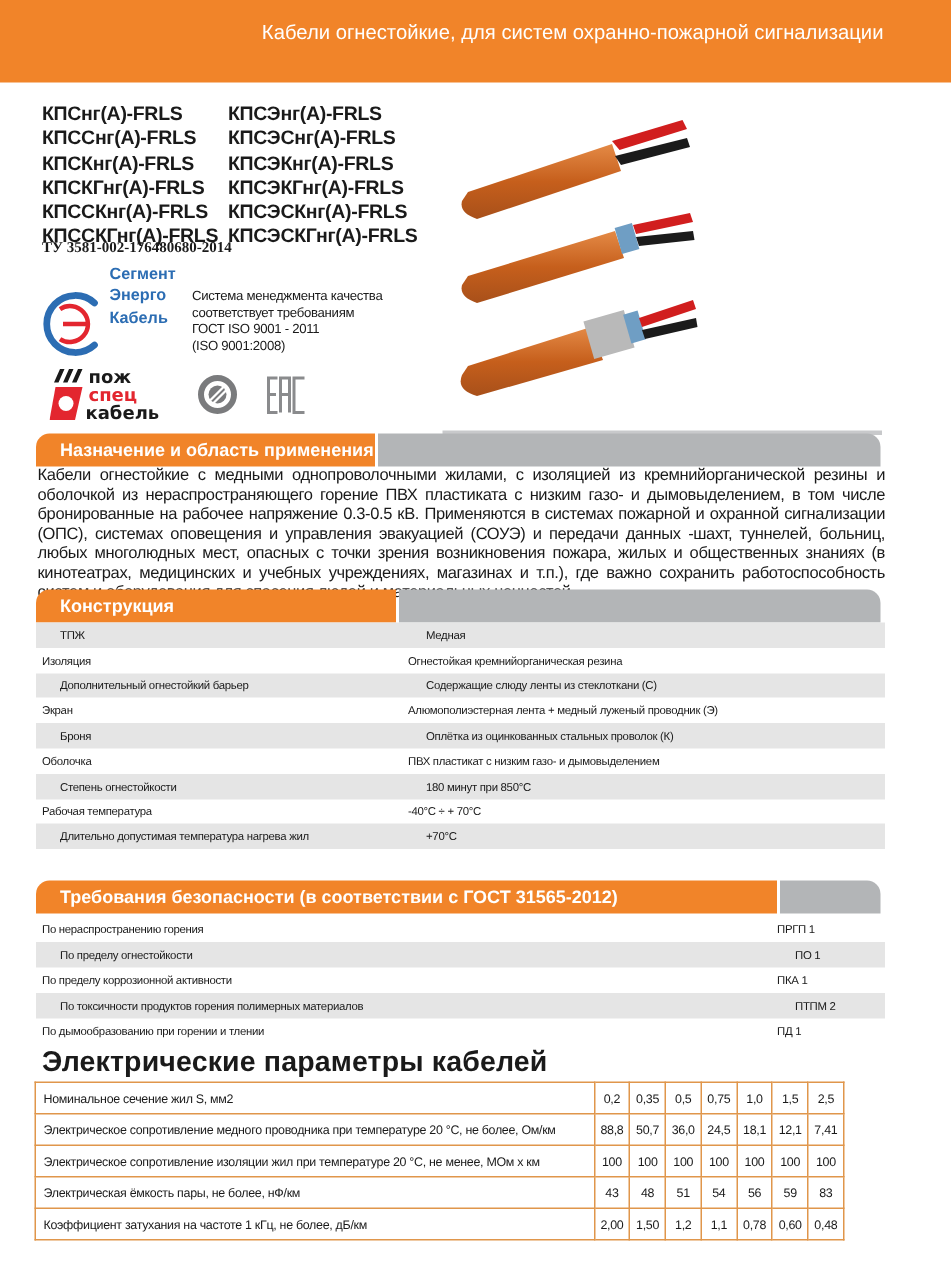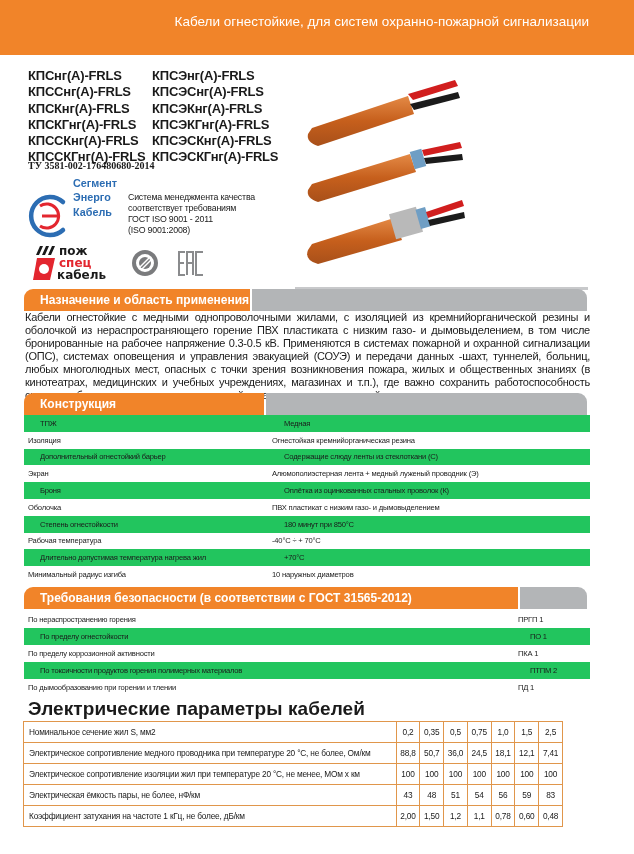--- a/index.html
+++ b/index.html
@@ -25,21 +25,21 @@
   .hr-under-cables { position: absolute; left: 295px; top: 287px; width: 293px; height: 3px; background: #c8c9cb; }
 
   .sec-head { position: absolute; left: 24px; width: 563px; height: 22px; display: flex; }
   .sec-head .orange { background: #f18429; color: #ffffff; font-weight: bold; font-size: 12px; padding: 4px 0 0 16px; border-radius: 9px 0 0 0; white-space: nowrap; }
   .sec-head .gray { flex: 1; background: #b3b5b7; border-radius: 0 9px 0 0; margin-left: 2px; }
 
   .purpose-text { position: absolute; left: 25px; top: 311px; width: 565px; font-size: 11px; line-height: 13.05px; text-align: justify; letter-spacing: -0.25px; color: #1a1a1a; }
 
   .kv-table { position: absolute; left: 24px; width: 566px; border-collapse: collapse; }
   .kv-table td { font-size: 7.6px; color: #1a1a1a; padding: 0 0 0 4px; white-space: nowrap; letter-spacing: -0.2px; }
-  .kv-table tr.shade td { background: #22c55e; padding-left: 16px; }
+  .kv-table tr.shade td { background: #e5e5e5; padding-left: 16px; }
   .constr td { height: 16.8px; }
   .safety td { height: 17px; }
   .constr td.c1 { width: 244px; }
   .safety td.c1 { width: 490px; }
 
   .elec-title { position: absolute; left: 28px; top: 698px; font-weight: bold; font-size: 19px; letter-spacing: 0.1px; white-space: nowrap; }
   .elec-table { position: absolute; left: 23px; top: 721px; width: 540px; border-collapse: collapse; }
   .elec-table td { border: 1.5px solid #e0964b; font-size: 8.3px; height: 21px; padding: 0 3px; letter-spacing: -0.2px; white-space: nowrap; }
   .elec-table td.label { padding-left: 5px; width: 309px; }
   .elec-table td.v { text-align: center; width: 22px; }
@@ -174,24 +174,20 @@
         <td>180 минут при 850°С</td>
       </tr>
   <tr>
         <td class="c1">Рабочая температура</td>
         <td>-40°С ÷ + 70°С</td>
       </tr>
   <tr class="shade">
         <td class="c1">Длительно допустимая температура нагрева жил</td>
         <td>+70°С</td>
       </tr>
-  <tr>
-        <td class="c1">Минимальный радиус изгиба</td>
-        <td>10 наружных диаметров</td>
-      </tr>
 </tbody>
   </table>
 
 <div class="sec-head" style="top:587px;">
   <div class="orange" style="width:494px;">Требования безопасности (в соответствии с ГОСТ 31565-2012)</div>
   <div class="gray"></div>
 </div>
 <table class="kv-table safety" style="top:611px;">
   <tbody>
       <tr>

